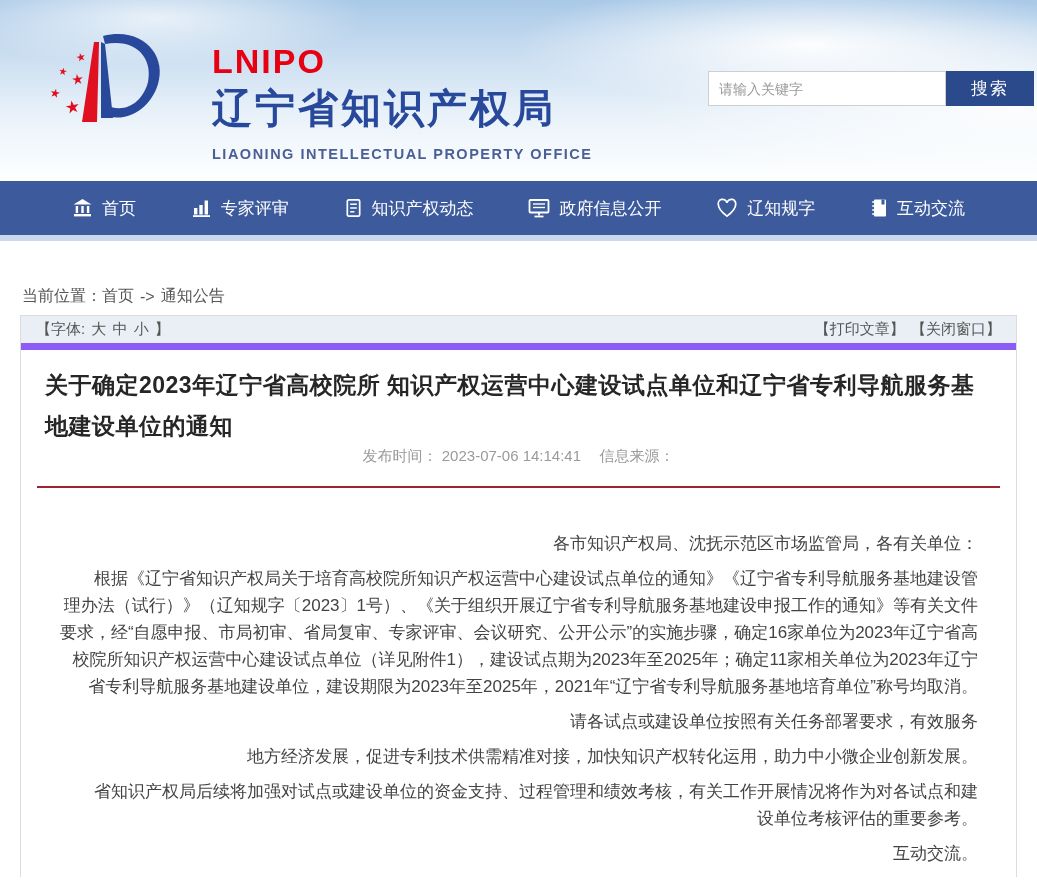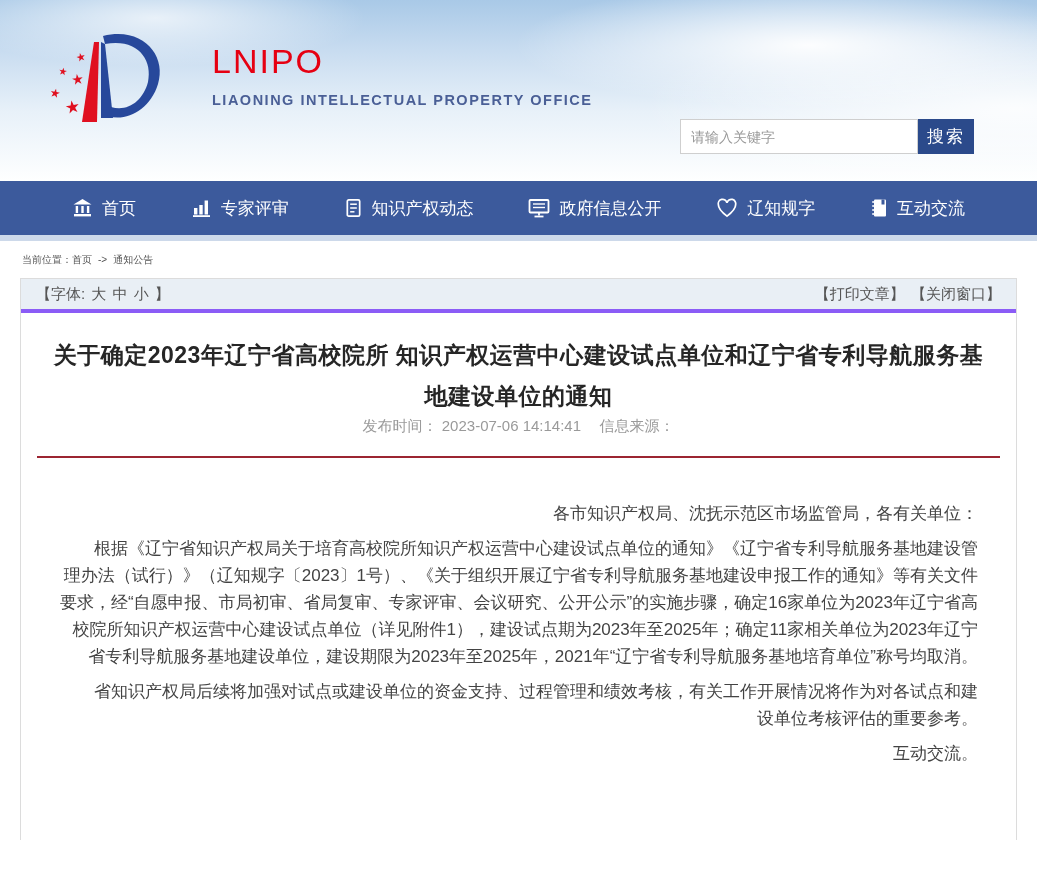--- a/index.html
+++ b/index.html
@@ -11,56 +11,56 @@
     position:relative; height:181px;
     background-image:
       radial-gradient(ellipse 420px 90px at 78% 25%, rgba(255,255,255,.95), rgba(255,255,255,0) 70%),
       radial-gradient(ellipse 520px 130px at 98% 60%, rgba(255,255,255,.85), rgba(255,255,255,0) 72%),
       radial-gradient(ellipse 300px 70px at 15% 10%, rgba(255,255,255,.7), rgba(255,255,255,0) 70%),
       linear-gradient(180deg,#a9c9e7 0%,#c8dcf0 28%,#e8f1f9 62%,#feffff 100%);
   }
   .brand { position:absolute; left:45px; top:22px; display:flex; align-items:flex-start; }
   .logo-mark { position:relative; width:165px; height:150px; }
   .brand-text { padding-top:22px; margin-left:2px; }
-  .brand-acronym { color:#e60012; font-size:34px; font-weight:normal; letter-spacing:2px; line-height:1; }
+  .brand-acronym { color:#e60012; font-size:34px; font-weight:bold; letter-spacing:2px; line-height:1; }
   .brand-name { color:#27489b; font-size:40px; font-weight:bold; letter-spacing:3px; line-height:1.2; margin-top:6px; }
   .brand-en { color:#4a5f96; font-size:14.5px; font-weight:bold; letter-spacing:1.5px; margin-top:14px; }
 
-  .search-box { position:absolute; left:680px; top:71px; display:flex;margin-top:48px; }
+  .search-box { position:absolute; left:708px; top:71px; display:flex; }
   .search-input { width:238px; height:35px; border:1px solid #cfcfcf; background:#fff;
     padding:0 10px; font-size:14px; color:#333; outline:none; }
   .search-input::placeholder { color:#999; }
-  .search-btn { width:56px; height:35px; border:none; background:#2b4a8b; color:#fff;
+  .search-btn { width:88px; height:35px; border:none; background:#2b4a8b; color:#fff;
     font-size:17px; cursor:pointer; letter-spacing:2px; }
 
   
   .nav { height:60px; background:#3c5a9c; border-bottom:6px solid #cdd9ea;
     display:flex; align-items:center; justify-content:space-between; padding:0 72px; }
   .nav-item { display:flex; align-items:center; gap:9px; color:#fff; font-size:17px;
     text-decoration:none; cursor:pointer; white-space:nowrap; }
   .nav-item svg { display:block; }
 
   
   .breadcrumb { height:37px; display:flex; align-items:center; padding:0 22px;
-    font-size:10px; color:#555; background:#fff; }
+    font-size:16px; color:#555; background:#fff;margin-top:37px; }
   .breadcrumb a { color:#555; text-decoration:none; cursor:pointer; }
   .crumb-sep { margin:0 6px; color:#555; }
 
   
   .panel { margin:0 20px; background:#fff; border:1px solid #dcdcdc; border-bottom:none;
     min-height:562px; }
-  .article-toolbar { height:34px; background:#e9eff5; border-bottom:4px solid #8b5cf6;
+  .article-toolbar { height:34px; background:#e9eff5; border-bottom:7px solid #8b5cf6;
     display:flex; align-items:center; justify-content:space-between; padding:0 14px;
     font-size:15px; color:#555; }
   .toolbar-left span, .toolbar-right span { margin:0 1px; }
   .font-size-link { cursor:pointer; margin:0 4px; }
   .toolbar-btn { cursor:pointer; margin-left:10px; }
 
-  .article-title { text-align:center; font-size:23px; font-weight:bold; color:#262626;
-    line-height:41px; padding:22px 24px 0; letter-spacing:.5px; }
+  .article-title { text-align:left; font-size:23px; font-weight:bold; color:#262626;
+    line-height:41px; padding:15px 24px 0; letter-spacing:.5px; }
   .article-meta { text-align:center; font-size:15px; color:#9a9a9a; }
   .article-meta .meta-gap { display:inline-block; width:10px; }
   .red-divider { height:2px; background:#9c2531; margin:20px 16px 0; }
 
   .article-body { padding:42px 38px 0; font-size:17px; color:#434343; line-height:27px;text-align:right; }
   .article-body p { margin-bottom:8px; text-indent:1.6em; }
   .article-body p.greeting { text-indent:0.5em; }
 </style>
 </head>
 <body>
@@ -78,20 +78,21 @@
 
         <text x="32" y="40" font-size="11" fill="#e01020" transform="rotate(-14 32 40)">★</text>
         <text x="13" y="52" font-size="10" fill="#e01020" transform="rotate(10 13 52)">★</text>
         <text x="27" y="63" font-size="14" fill="#e01020" transform="rotate(-8 27 63)">★</text>
         <text x="4" y="74" font-size="12" fill="#e01020" transform="rotate(12 4 74)">★</text>
         <text x="21" y="92" font-size="17" fill="#e01020" transform="rotate(-10 21 92)">★</text>
       </svg>
     </div>
     <div class="brand-text">
       <div class="brand-acronym">LNIPO</div>
+      <div class="brand-name">辽宁省知识产权局</div>
       <div class="brand-en">LIAONING INTELLECTUAL PROPERTY OFFICE</div>
     </div>
   </div>
 
   <div class="search-box">
     <input class="search-input" type="text" placeholder="请输入关键字" style="">
     <button class="search-btn">搜索</button>
   </div>
 </div>
 
@@ -183,16 +184,18 @@
     <span>2023-07-06 14:14:41</span>
     <span class="meta-gap"></span>
     <span>信息来源：</span>
   </div>
 
   <div class="red-divider"></div>
 
   <div class="article-body">
     <p class="greeting">各市知识产权局、沈抚示范区市场监管局，各有关单位：</p>
     <p>根据《辽宁省知识产权局关于培育高校院所知识产权运营中心建设试点单位的通知》《辽宁省专利导航服务基地建设管理办法（试行）》（辽知规字〔2023〕1号）、《关于组织开展辽宁省专利导航服务基地建设申报工作的通知》等有关文件要求，经“自愿申报、市局初审、省局复审、专家评审、会议研究、公开公示”的实施步骤，确定16家单位为2023年辽宁省高校院所知识产权运营中心建设试点单位（详见附件1），建设试点期为2023年至2025年；确定11家相关单位为2023年辽宁省专利导航服务基地建设单位，建设期限为2023年至2025年，2021年“辽宁省专利导航服务基地培育单位”称号均取消。</p>
+    <p>请各试点或建设单位按照有关任务部署要求，有效服务</p>
+    <p>地方经济发展，促进专利技术供需精准对接，加快知识产权转化运用，助力中小微企业创新发展。</p>
     <p>省知识产权局后续将加强对试点或建设单位的资金支持、过程管理和绩效考核，有关工作开展情况将作为对各试点和建设单位考核评估的重要参考。</p>
     <p>互动交流。</p>
   </div>
 </div>
 
 </body></html>

